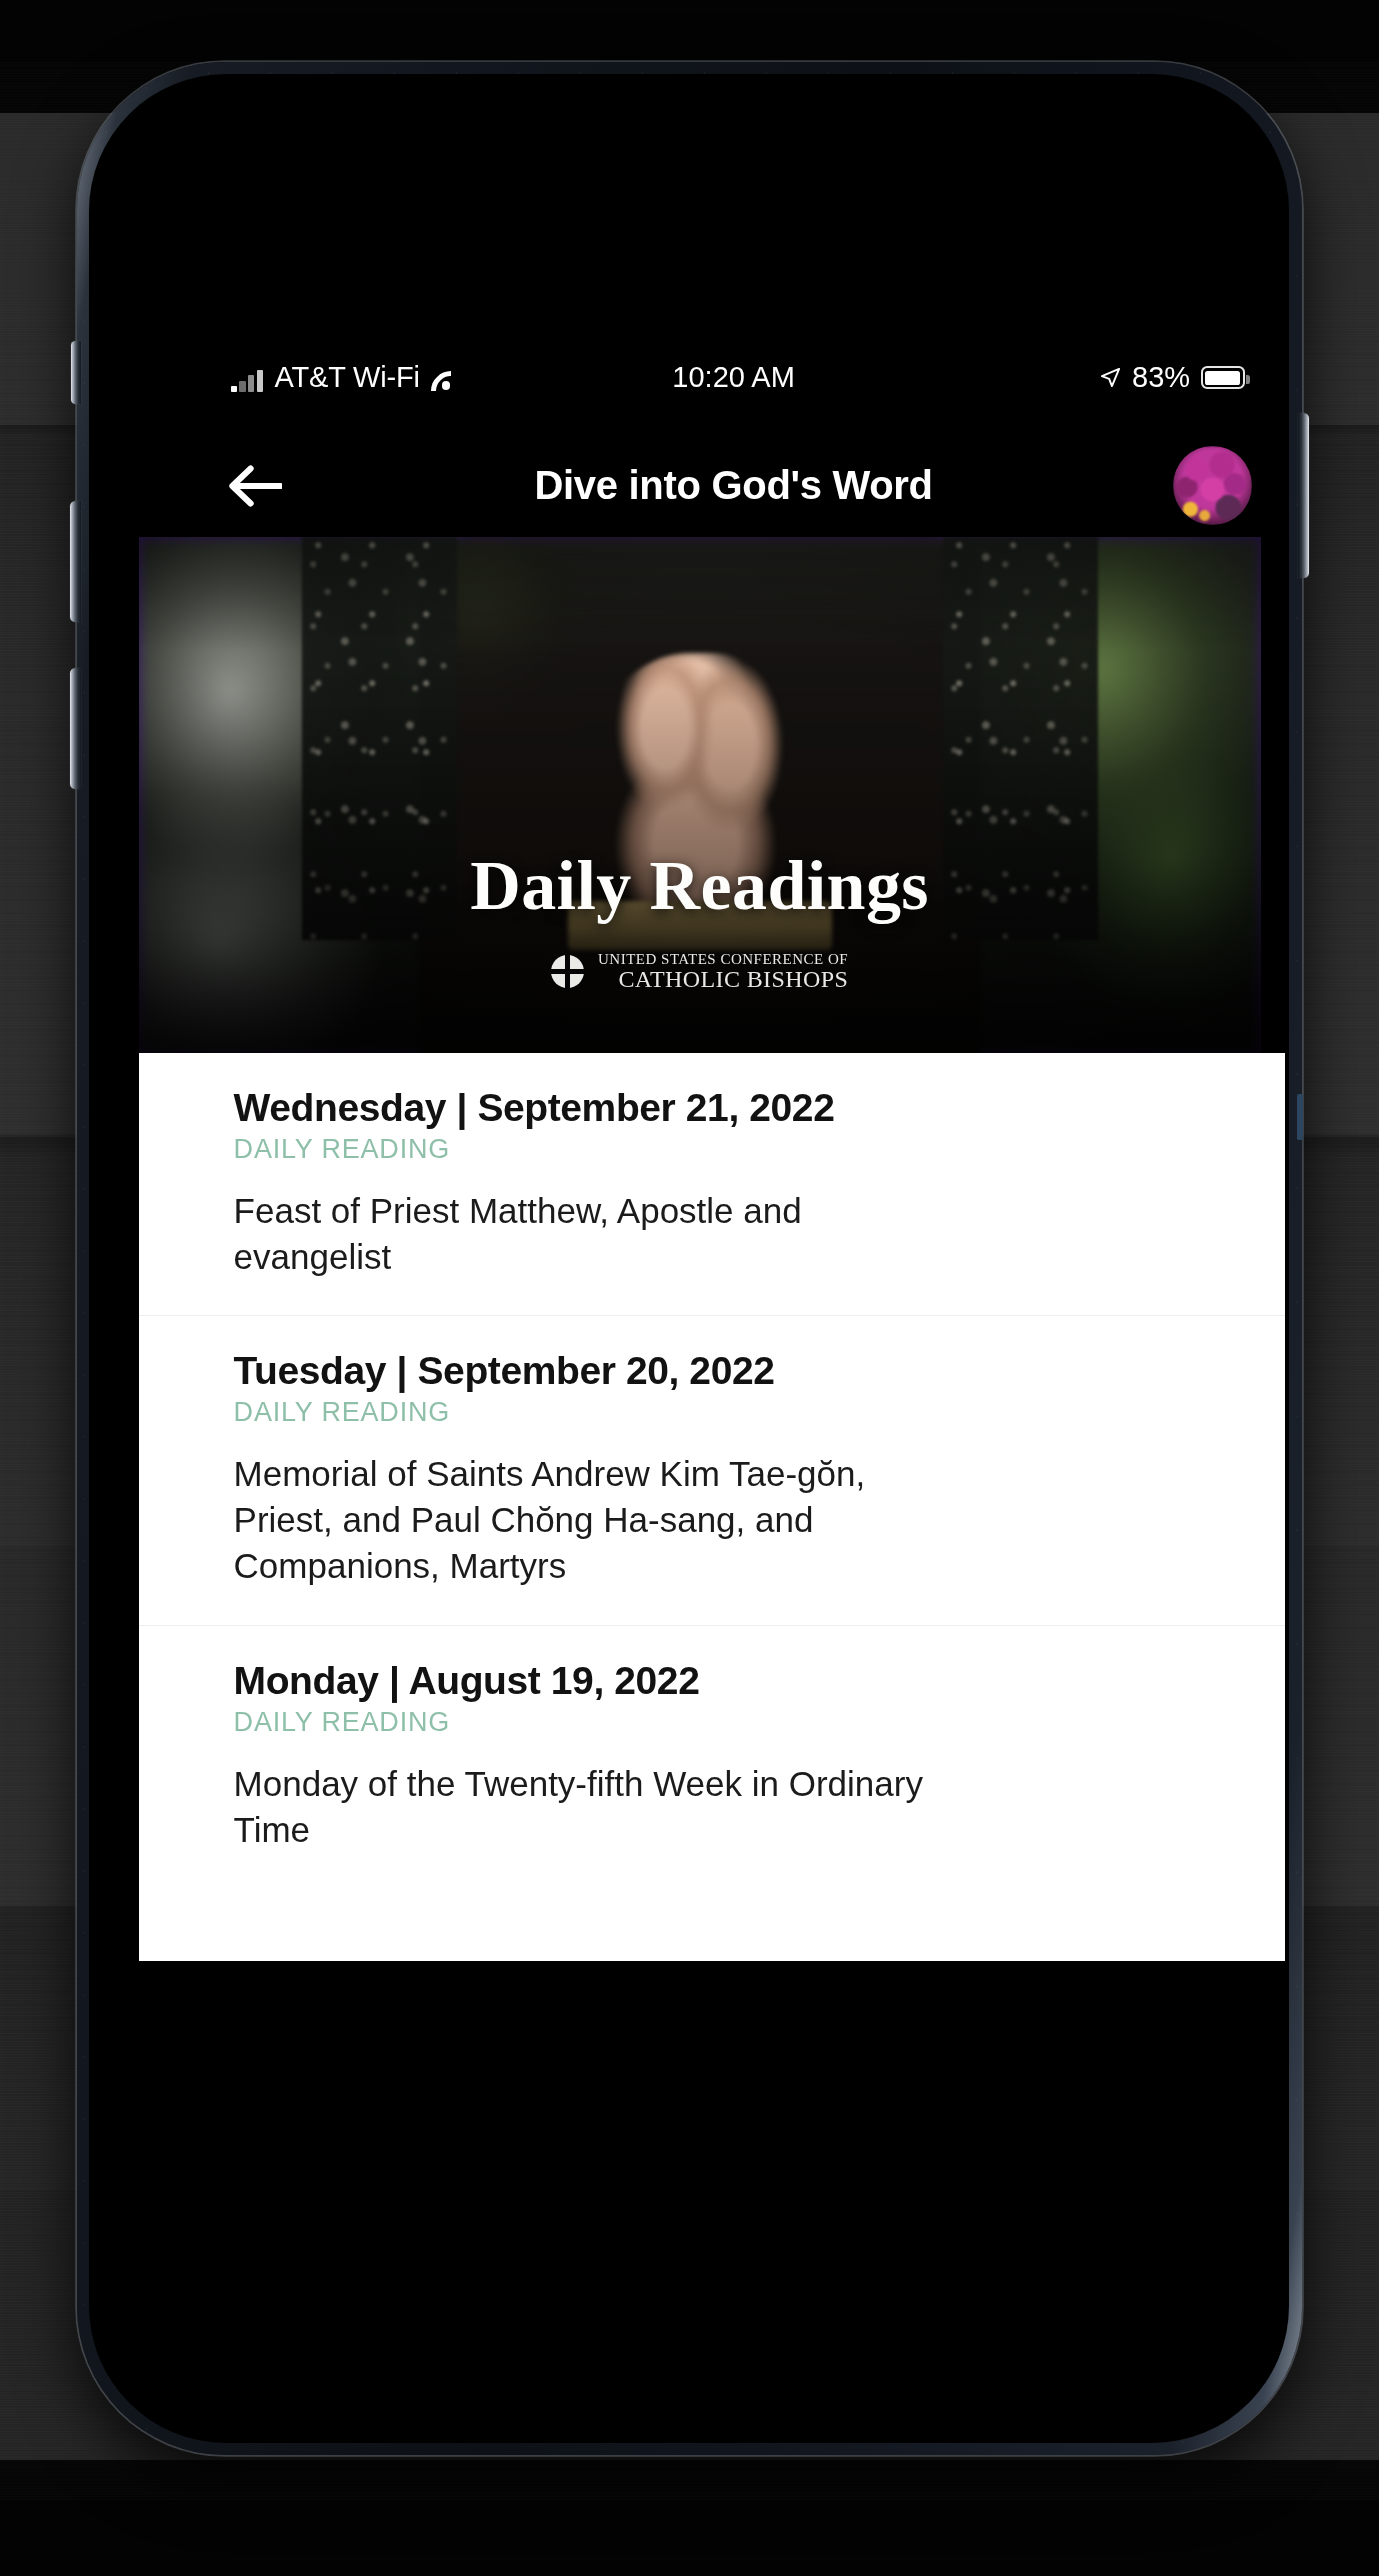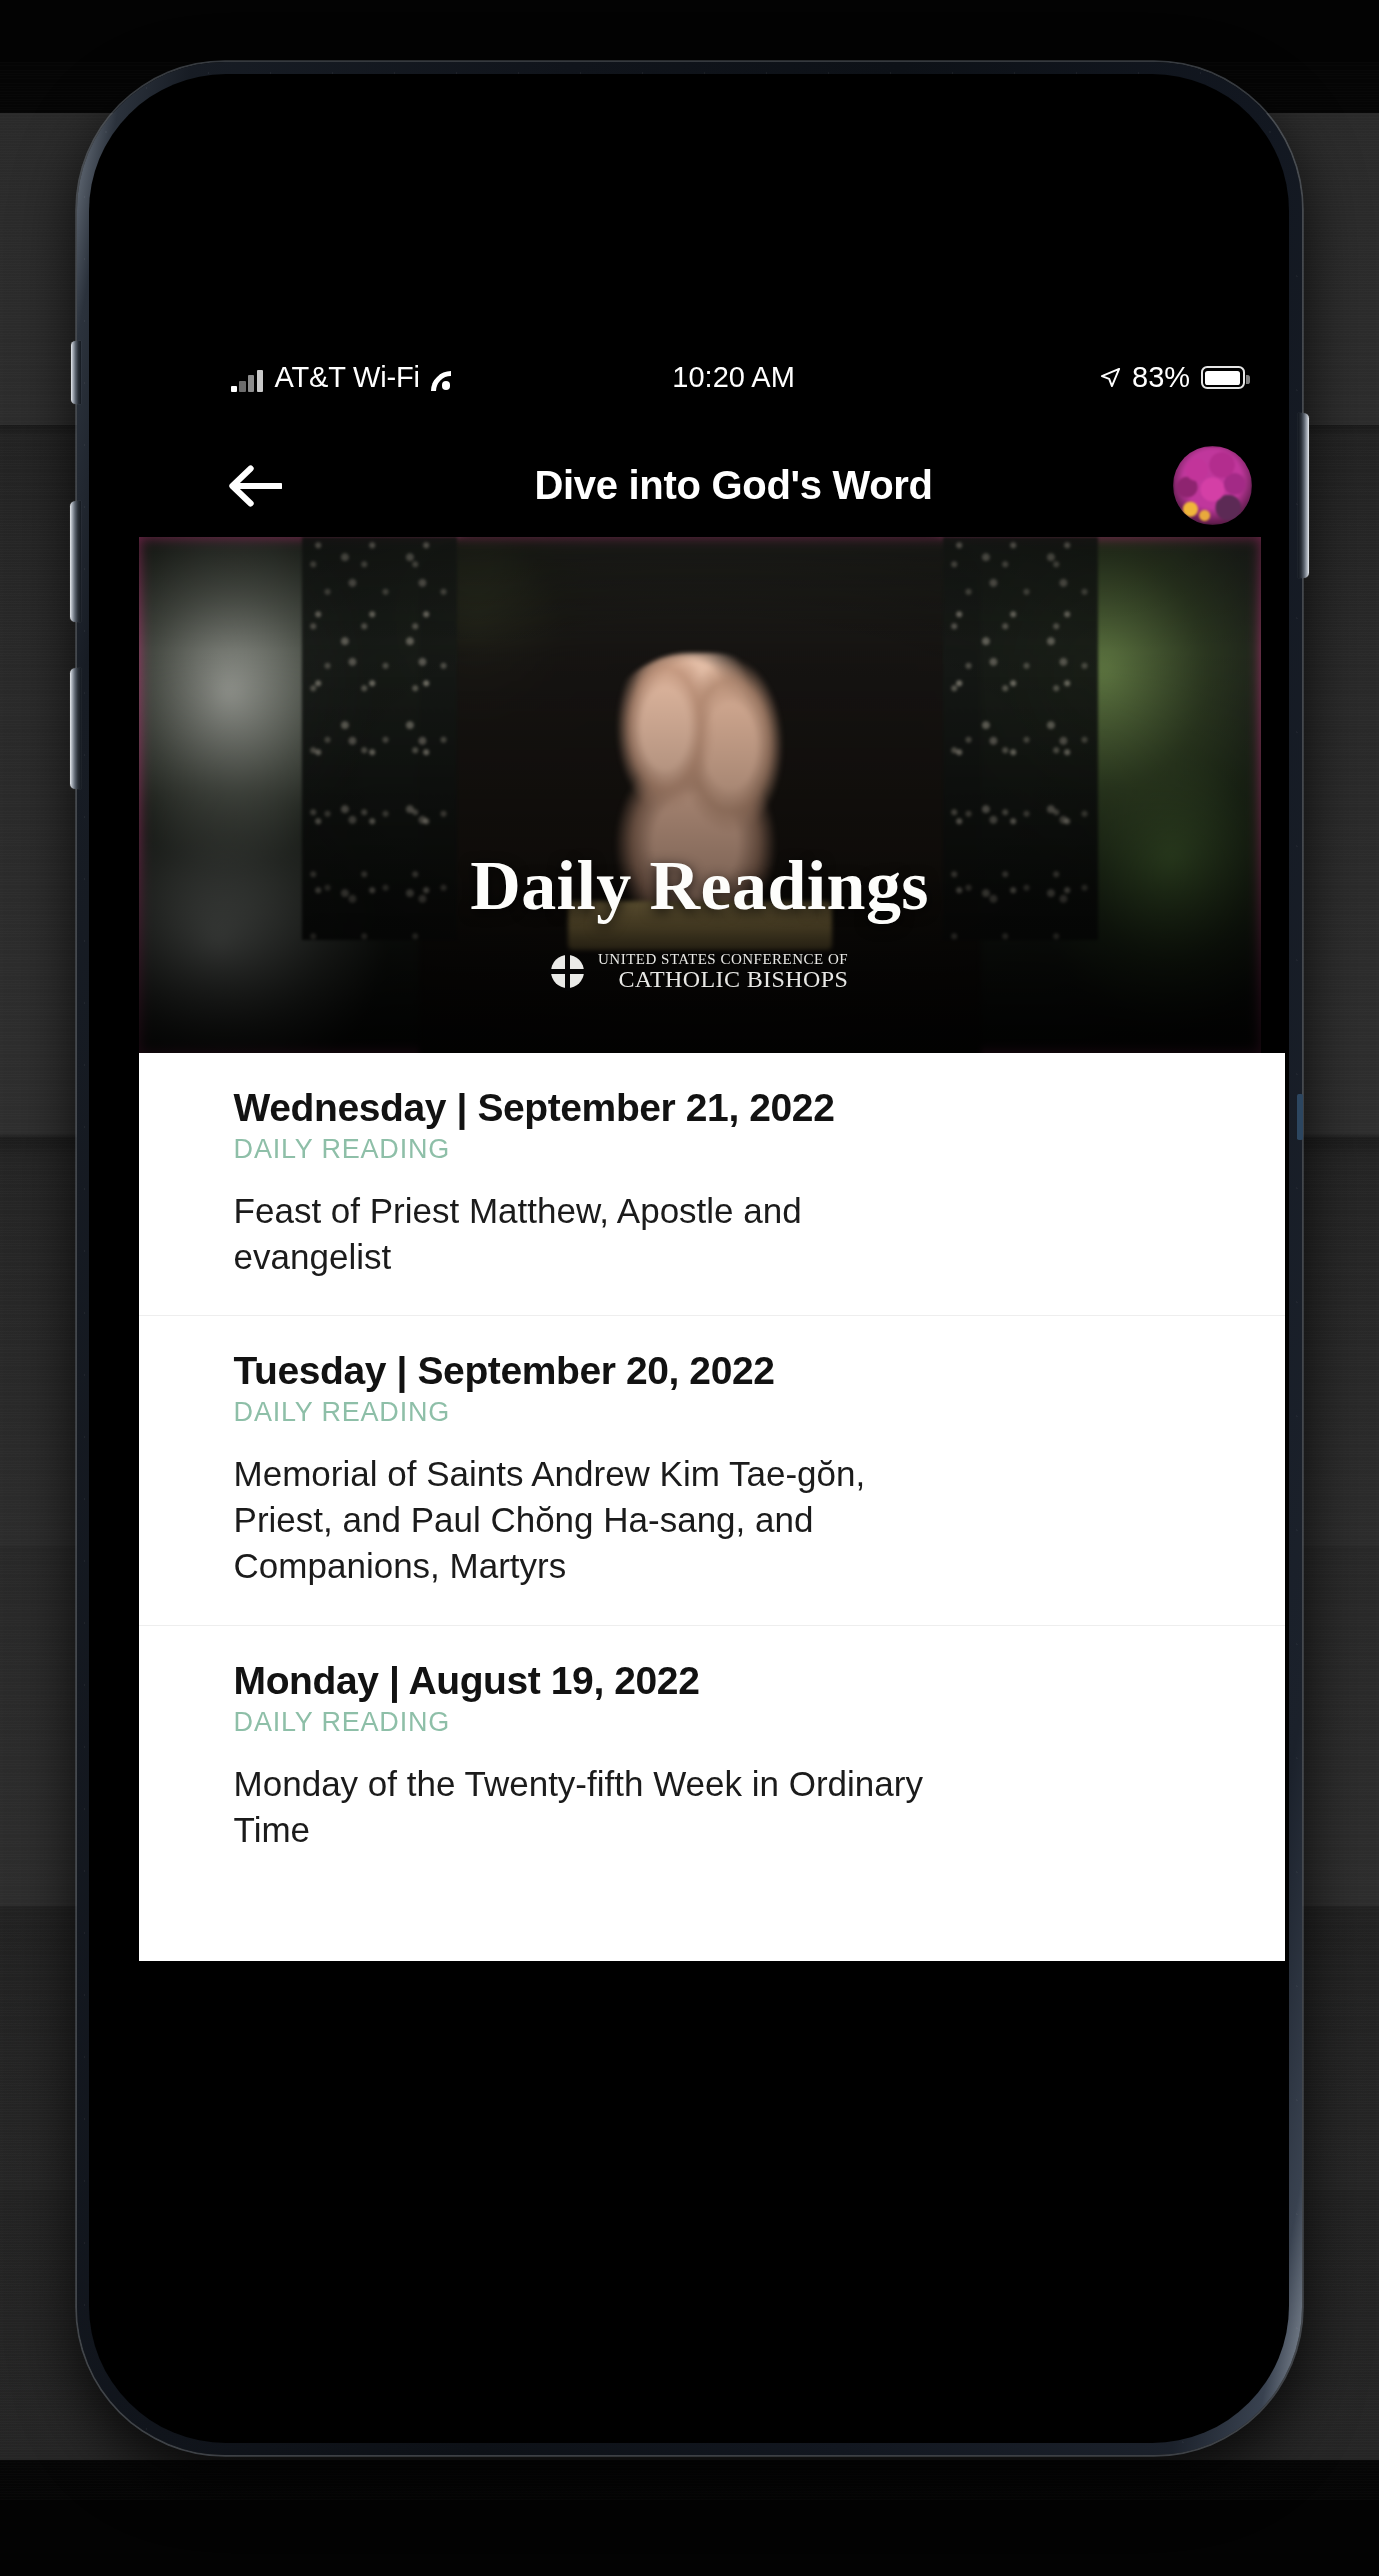--- a/index.html
+++ b/index.html
@@ -198,21 +198,21 @@
       radial-gradient(circle at 50% 55%, #d43fa6 0 20%, transparent 21%),
       radial-gradient(circle at 18% 52%, #8e2470 0 13%, transparent 14%),
       radial-gradient(circle at 70% 78%, #5c2a55 0 15%, transparent 16%),
       radial-gradient(circle at 50% 42%, #c0379c 0 48%, #6a1f55 70%, #1d0f1a 100%);
     filter: blur(1.2px);
   }
 
   
   .hero {
     position:absolute; left:0; top:457px; width:1122px; height:517px;
-    overflow:hidden; background:#ec4899;
+    overflow:hidden; background:#4c1d95;
   }
   .hero .bg {
     position:absolute; inset:0;
     background:
       radial-gradient(ellipse 228px 264px at 86% 26%, #6e8a4c 0%, rgba(60,78,42,0.75) 45%, rgba(20,28,16,0) 75%),
       radial-gradient(ellipse 176px 211px at 92% 62%, #4b6b35 0%, rgba(40,60,30,0.6) 50%, rgba(15,22,12,0) 80%),
       radial-gradient(ellipse 185px 228px at 8% 30%, #b9bcb4 0%, rgba(130,135,125,0.6) 45%, rgba(25,28,24,0) 78%),
       radial-gradient(ellipse 211px 193px at 7% 78%, #9aa09a 0%, rgba(95,100,94,0.55) 50%, rgba(20,24,20,0) 80%),
       radial-gradient(ellipse 158px 176px at 30% 18%, #5d7240 0%, rgba(40,52,30,0.5) 55%, rgba(15,20,12,0) 80%),
       linear-gradient(180deg, #2b3128 0%, #232a20 45%, #171c16 75%, #0b0d0a 100%);

